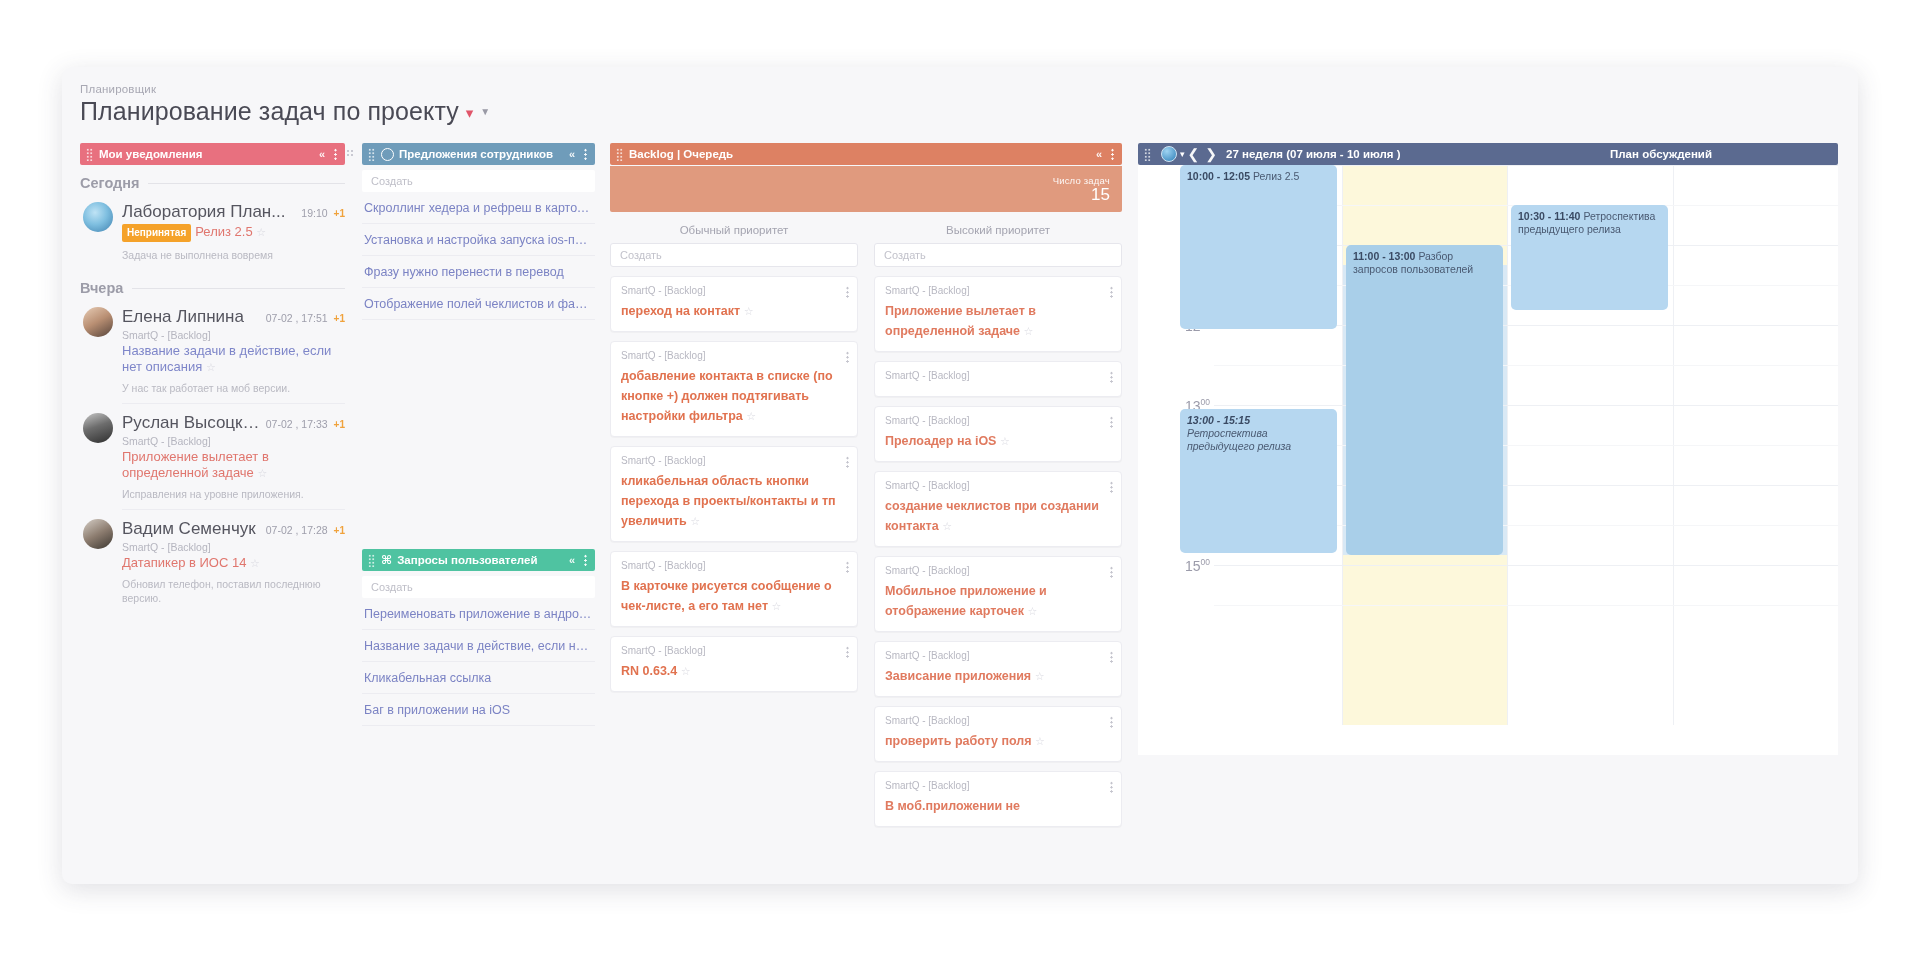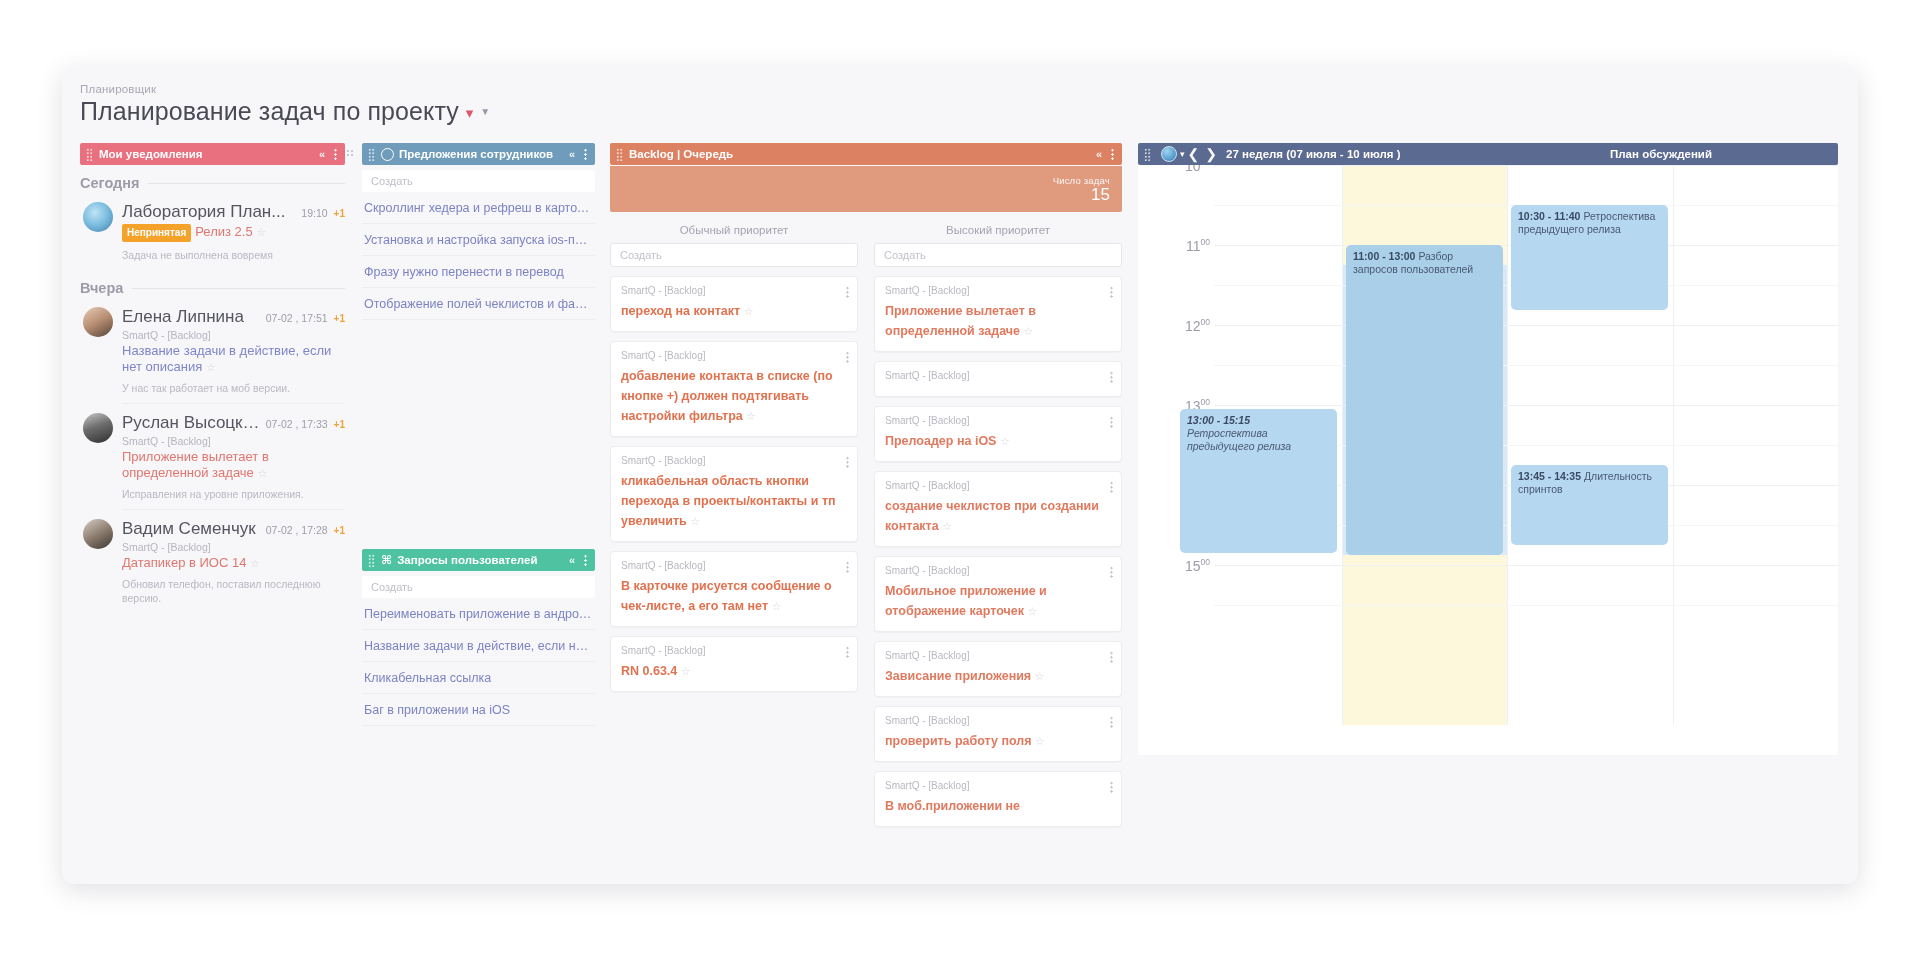--- a/index.html
+++ b/index.html
@@ -421,33 +421,33 @@
         <div class="hline" style="top:400px"></div>
         <div class="hline half" style="top:440px"></div>
 
         <div class="hour-lbl" style="top:-8px;"><span>10</span><sup>00</sup></div>
         <div class="hour-lbl" style="top:72px;"><span>11</span><sup>00</sup></div>
         <div class="hour-lbl" style="top:152px;"><span>12</span><sup>00</sup></div>
         <div class="hour-lbl" style="top:232px;"><span>13</span><sup>00</sup></div>
         <div class="hour-lbl" style="top:312px;"><span>14</span><sup>00</sup></div>
         <div class="hour-lbl" style="top:392px;"><span>15</span><sup>00</sup></div>
 
+        <div class="evt" style="left:4px;top:0px;width:157px;height:164px;">
+          <b>10:00 - 12:05</b>
+          <span>Релиз 2.5</span>
+        </div>
         <div class="evt" style="left:4px;top:244px;width:157px;height:144px;font-style:italic;">
           <b>13:00 - 15:15</b>
           <span>Ретроспектива предыдущего релиза</span>
         </div>
         <div class="evt darker" style="left:170px;top:80px;width:157px;height:310px;">
           <b>11:00 - 13:00</b>
           <span>Разбор запросов пользователей</span>
         </div>
         <div class="evt" style="left:335px;top:40px;width:157px;height:105px;">
           <b>10:30 - 11:40</b>
           <span>Ретроспектива предыдущего релиза</span>
         </div>
-        <div class="evt" style="left:335px;top:300px;width:157px;height:80px;">
-          <b>13:45 - 14:35</b>
-          <span>Длительность спринтов</span>
-        </div>
       </div>
     </div>
   </div>
 
 </div>
 
 </body></html>

